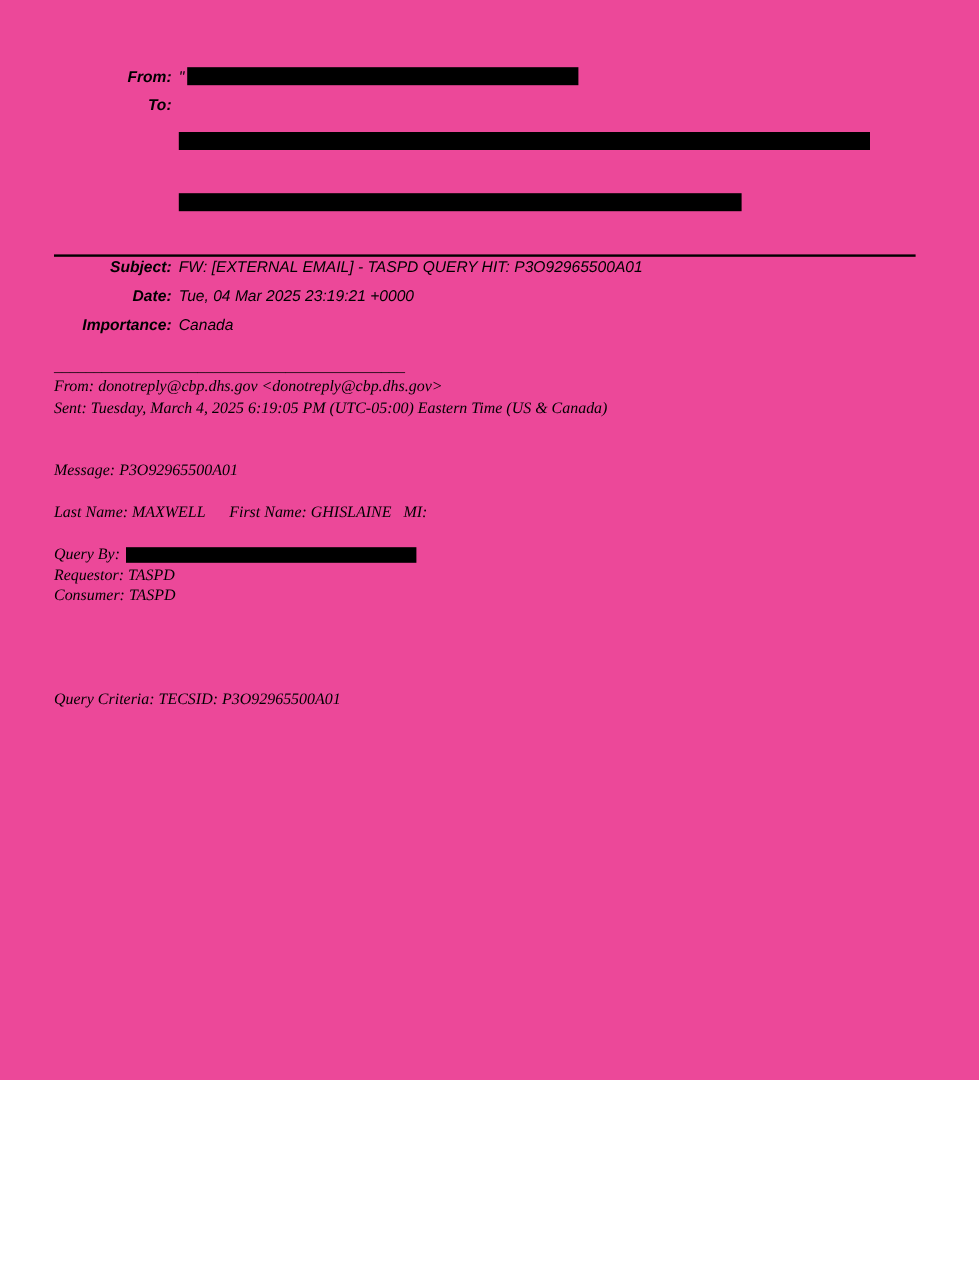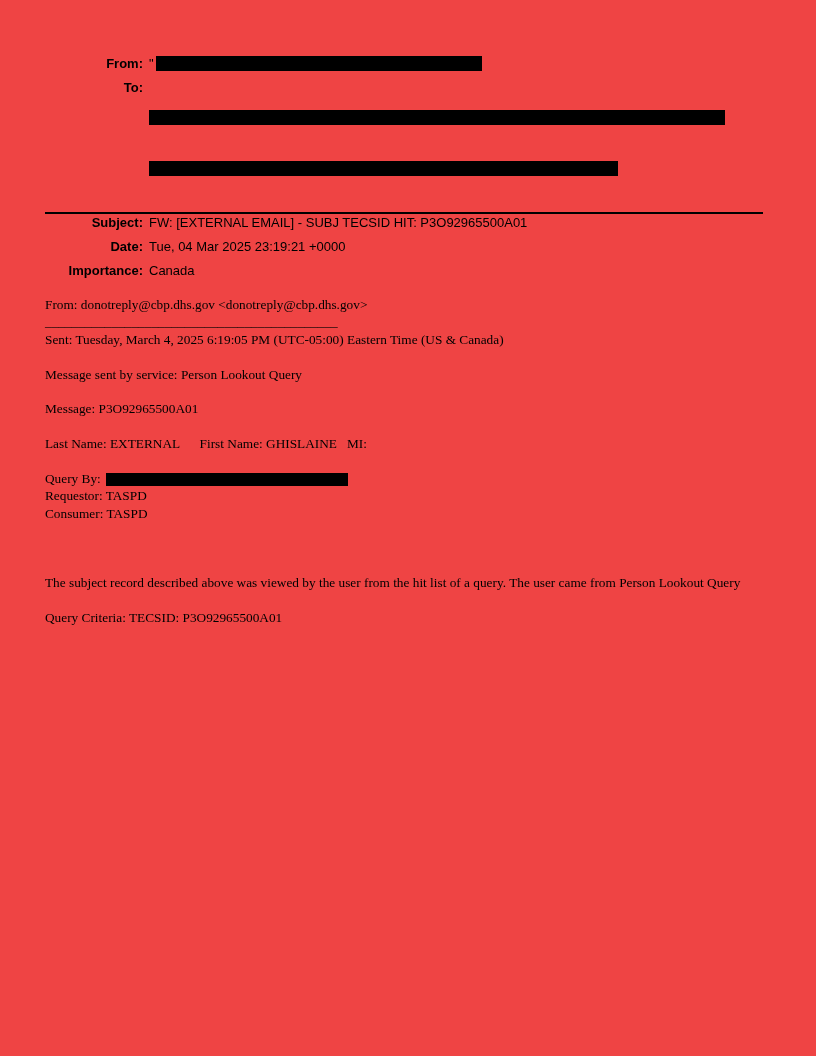--- a/index.html
+++ b/index.html
@@ -1,22 +1,23 @@
 <!DOCTYPE html>
 <html><head>
 <meta charset="utf-8">
 <style>
   html, body { margin: 0; padding: 0; background: #ffffff; }
   .page {
     position: relative;
     width: 816px;
-    height: 1056px;
-    background: #ef4444;
+    height: 900px;
+    background: #ec4899;
     overflow: hidden;
     color: #000000;
+    font-style: italic;
   }
 
   
   .email-header {
     position: absolute;
     top: 56px;
     left: 45px;
     width: 700px;
     font-family: "Liberation Sans", sans-serif;
     font-size: 13px;
@@ -90,62 +91,60 @@
     <div class="header-row">
       <span class="header-label">To:</span>
       <div class="header-value">
         <div class="redaction-block r-to-1"></div>
         <div class="redaction-block r-to-2"></div>
       </div>
     </div>
 
     <div class="header-row">
       <span class="header-label">Subject:</span>
-      <span class="header-value">FW: [EXTERNAL EMAIL] - SUBJ TECSID HIT: P3O92965500A01</span>
+      <span class="header-value">FW: [EXTERNAL EMAIL] - TASPD QUERY HIT: P3O92965500A01</span>
     </div>
 
     <div class="header-row">
       <span class="header-label">Date:</span>
       <span class="header-value">Tue, 04 Mar 2025 23:19:21 +0000</span>
     </div>
 
     <div class="header-row">
       <span class="header-label">Importance:</span>
       <span class="header-value">Canada</span>
     </div>
 
   </div>
 
   <div class="header-rule"></div>
 
   <div class="email-body">
 
+    <div class="line">____________________________________________</div>
     <div class="line">From: donotreply@cbp.dhs.gov &lt;donotreply@cbp.dhs.gov&gt;</div>
-    <div class="line">____________________________________________</div>
     <div class="line">Sent: Tuesday, March 4, 2025 6:19:05 PM (UTC-05:00) Eastern Time (US &amp; Canada)</div>
 
     <div class="line blank"></div>
-    <div class="line">Message sent by service: Person Lookout Query</div>
 
     <div class="line blank"></div>
     <div class="line">Message: P3O92965500A01</div>
 
     <div class="line blank"></div>
-    <div class="line">Last Name: EXTERNAL      First Name: GHISLAINE   MI:</div>
+    <div class="line">Last Name: MAXWELL      First Name: GHISLAINE   MI:</div>
 
     <div class="line blank"></div>
     <div class="line"><span>Query By: </span><span class="redaction r-query-by"></span></div>
     <div class="line">Requestor: TASPD</div>
     <div class="line">Consumer: TASPD</div>
 
     <div class="line blank"></div>
 
     <div class="line blank"></div>
 
     <div class="line blank"></div>
-    <div class="line">The subject record described above was viewed by the user from the hit list of a query. The user came from Person Lookout Query</div>
 
     <div class="line blank"></div>
     <div class="line">Query Criteria: TECSID: P3O92965500A01</div>
 
   </div>
 
 </div>
 
 </body></html>

